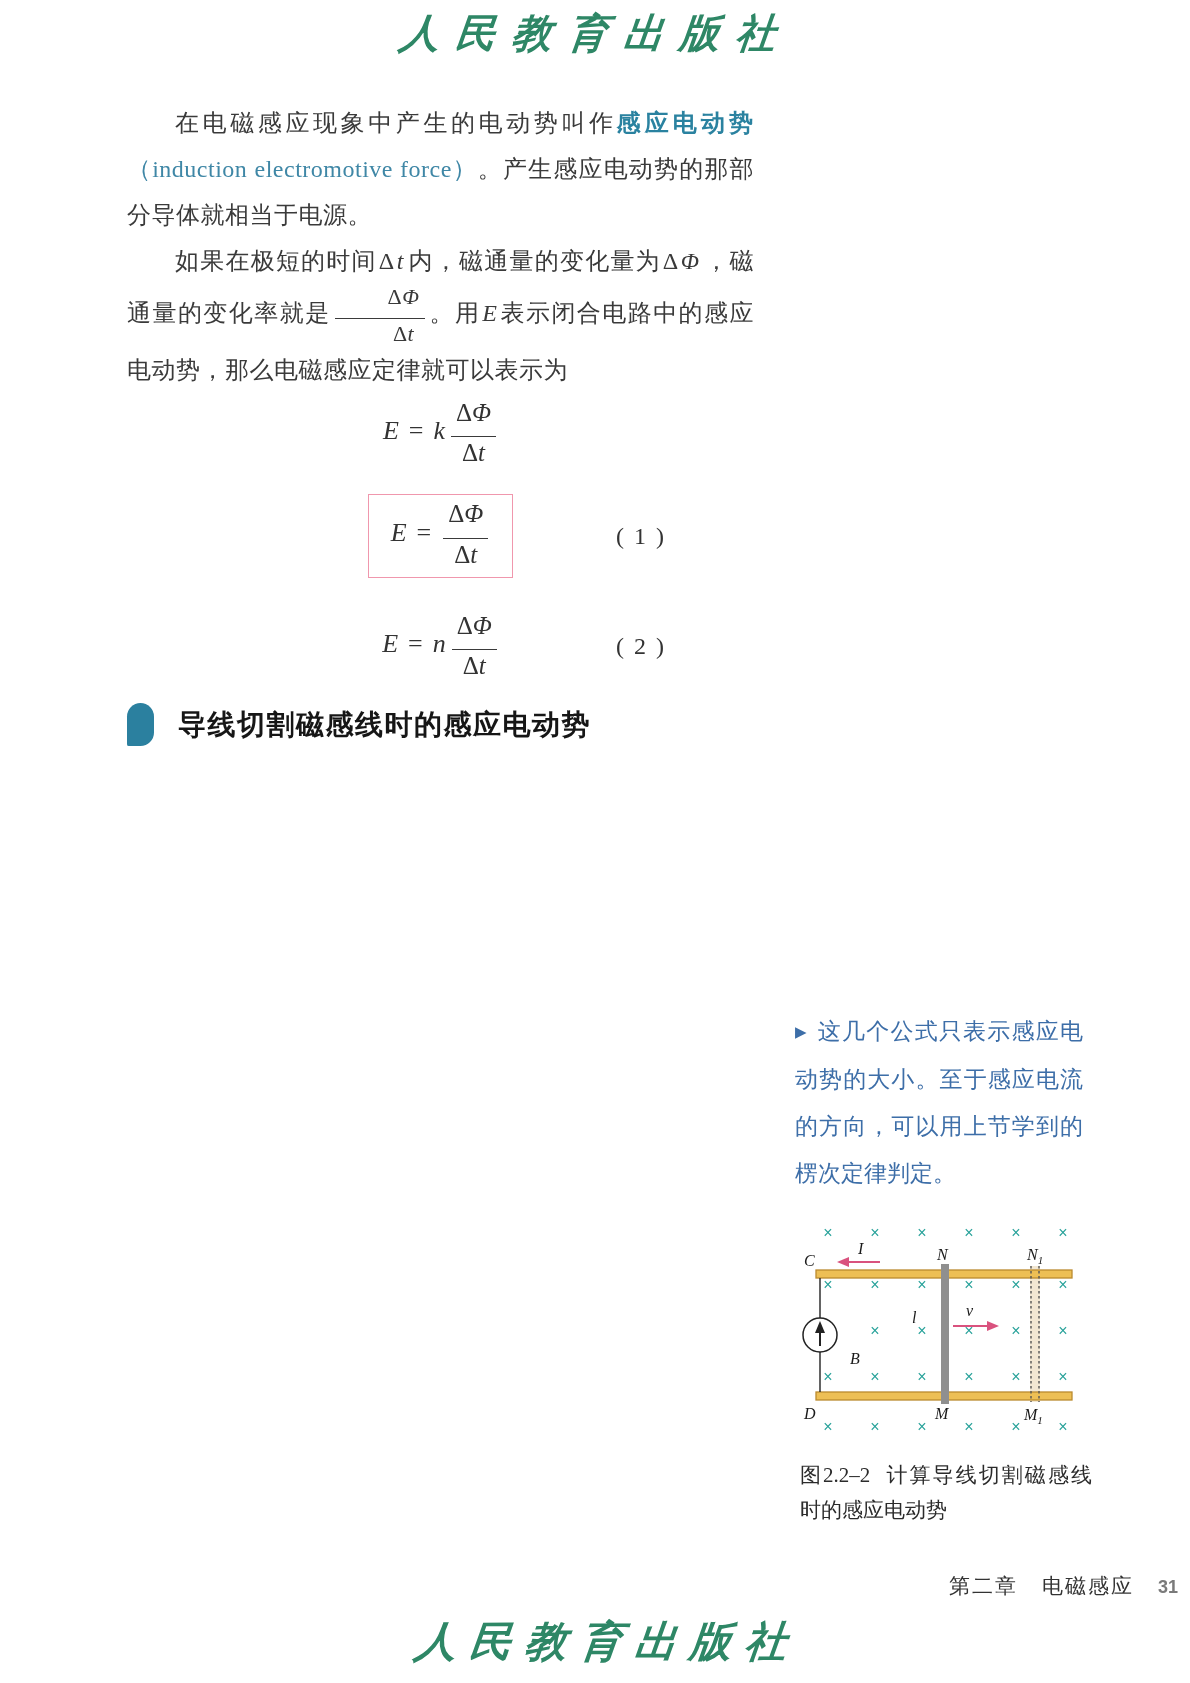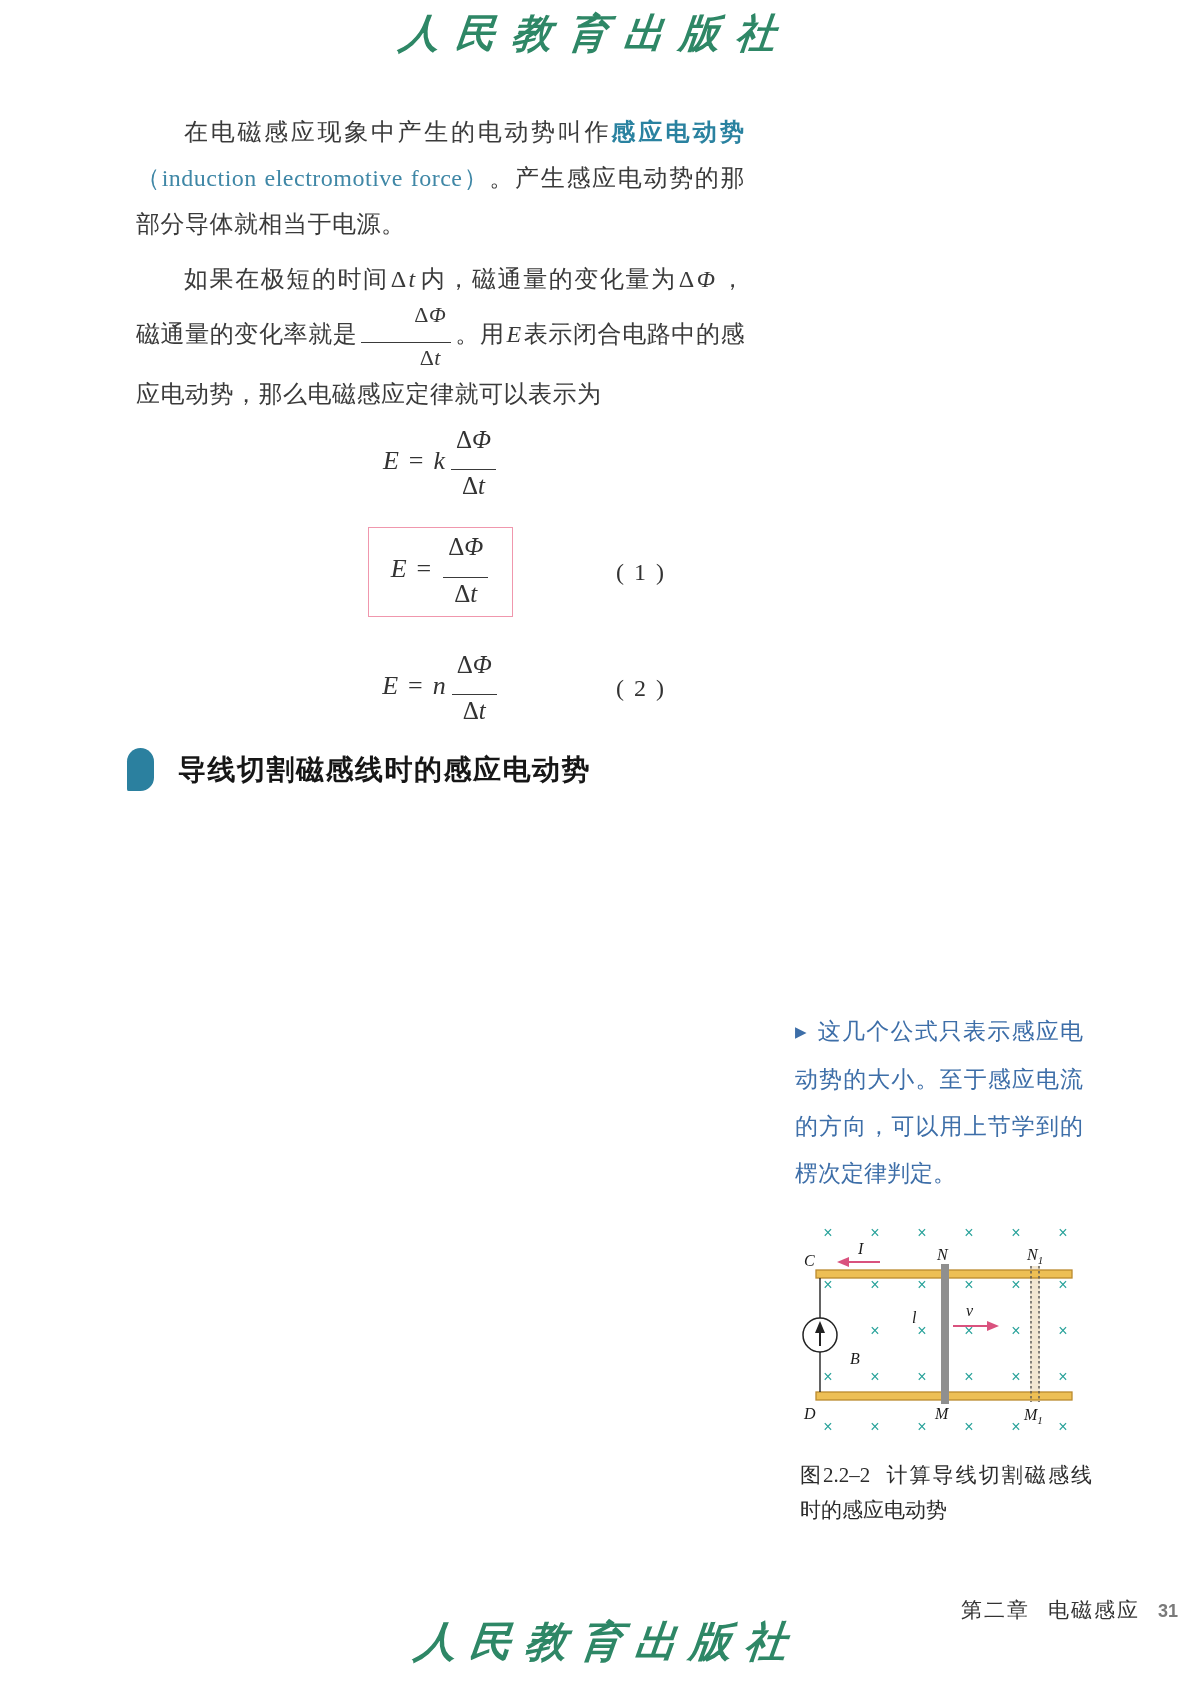--- a/index.html
+++ b/index.html
@@ -11,35 +11,35 @@
   .logo{
     position:absolute;font-family:"Liberation Serif","DejaVu Serif",serif;
     color:#2e8766;font-style:italic;font-weight:bold;white-space:nowrap;
     transform:skewX(-6deg);
   }
   .logo-top{top:6px;left:400px;font-size:40px;letter-spacing:16px;}
   .logo-bottom{top:1614px;left:415px;font-size:42px;letter-spacing:13px;}
   
   .col{position:absolute;left:127px;top:100px;width:627px;}
   .body-p{
-    margin:9px;text-indent:2em;text-align:justify;font-size:24px;line-height:46px;
+    margin:0;text-indent:2em;text-align:justify;font-size:24px;line-height:46px;
     letter-spacing:.5px;color:#3a3a3a;
   }
   .term{font-family:"Liberation Sans","DejaVu Sans",sans-serif;font-weight:bold;color:#2a82a0;letter-spacing:1px;}
   .en{color:#3f87a6;}
   .mv{font-style:italic;font-family:"Liberation Serif",serif;margin:0 2px;}
   .mu{font-style:normal;font-family:"Liberation Serif",serif;}
   .mvar{white-space:nowrap;margin:0 2px;}
   
   .frac{display:inline-block;text-align:center;vertical-align:middle;line-height:1.15;font-size:24px;margin:0 4px;}
-  .frac .num{display:block;border-bottom:1.6px solid #3a3a3a;padding:0 5px 15px;}
+  .frac .num{display:block;border-bottom:1.6px solid #3a3a3a;padding:0 5px 9px;}
   .frac .den{display:block;padding-top:2px;}
   .frac .mv{margin:0;}
   .frac.inline{font-size:22px;}
-  .f-row{position:relative;text-align:center;margin:0 0;font-size:26px;color:#333;}
+  .f-row{position:relative;text-align:center;margin:6px 0;font-size:26px;color:#333;}
   .f-row .frac{font-size:25px;}
   .f-eq{margin:0 8px;}
   .f-label{position:absolute;right:88px;top:50%;transform:translateY(-50%);font-size:24px;color:#333;letter-spacing:2px;}
   .f-row.boxed{margin:26px 0 34px;}
   .f-box{display:inline-block;border:1.6px solid #f097ad;padding:5px 20px 7px;}
   
   .section-heading{display:flex;align-items:center;gap:24px;margin:22px 0 18px;}
   .heading-marker{width:27px;height:43px;background:#2b809f;border-radius:22px 22px 22px 3px;flex:0 0 auto;}
   .section-heading h2{
     margin:0;font-family:"Liberation Sans","DejaVu Sans",sans-serif;
@@ -54,21 +54,21 @@
   .figure{position:absolute;left:800px;top:1208px;width:280px;height:245px;}
   .fig-label{font:italic 16px "Liberation Serif",serif;fill:#1a1a1a;}
   .fig-sub{font-size:11px;}
   .cross{font:16px "Liberation Sans","DejaVu Sans",sans-serif;fill:#2aa39b;text-anchor:middle;}
   .caption{
     position:absolute;left:800px;top:1458px;width:292px;
     font-size:21px;line-height:35px;color:#2b2b2b;text-align:justify;
   }
   .cap-tag{margin-right:14px;}
   
-  .footer{position:absolute;top:1572px;right:12px;display:flex;align-items:baseline;gap:18px;margin-top:24px;}
+  .footer{position:absolute;top:1572px;right:12px;display:flex;align-items:baseline;gap:24px;}
   .footer .chap{font-size:21px;color:#333;letter-spacing:2px;}
   .footer .pageno{font-family:"Liberation Sans","DejaVu Sans",sans-serif;font-size:18px;color:#7a7a7a;font-weight:bold;}
 </style>
 </head>
 <body>
 
 <div class="logo logo-top">人民教育出版社</div>
 
 <div class="col">
 

